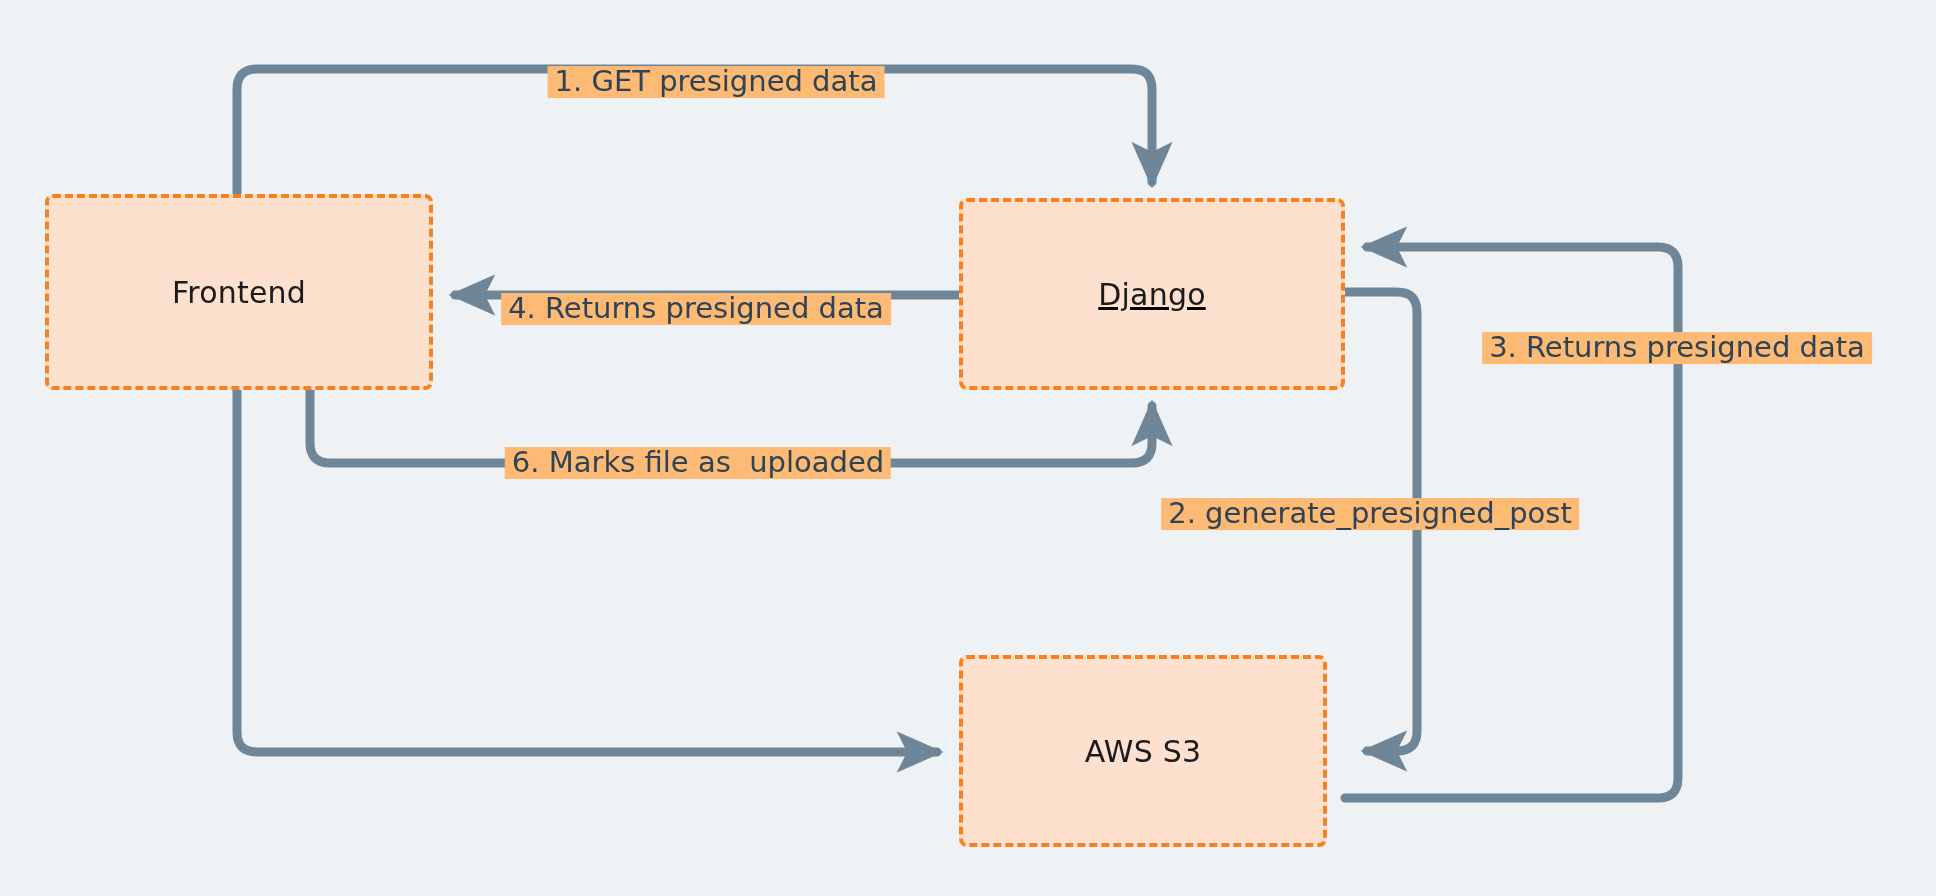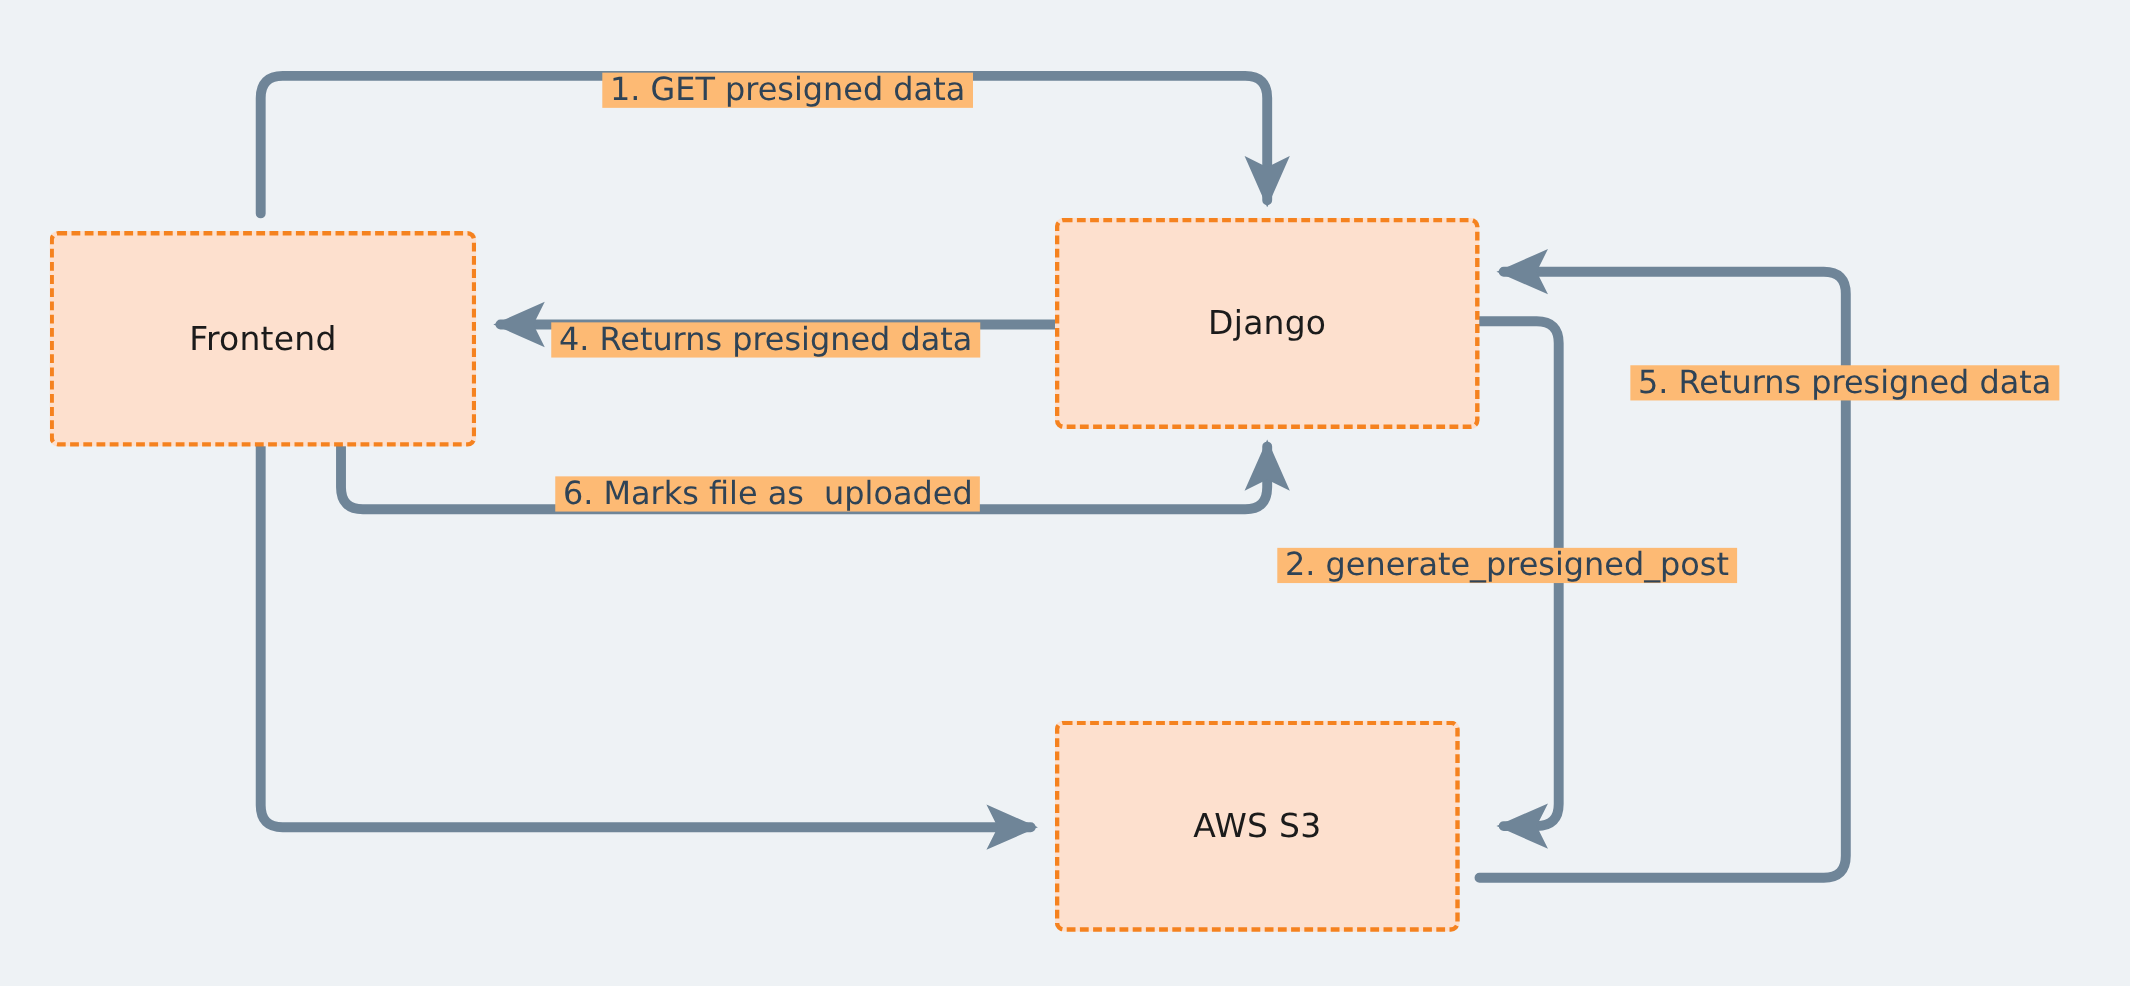--- a/index.html
+++ b/index.html
@@ -77,36 +77,36 @@
 
     <path d="M 1345 798 L 1658 798 Q 1678 798 1678 778 L 1678 267 Q 1678 247 1658 247 L 1367 247" fill="none" stroke="#6f8598" stroke-width="9" stroke-linecap="round" stroke-linejoin="round" marker-end="url(#arrow)"></path>
 
     <path d="M 959 295 L 455 295" fill="none" stroke="#6f8598" stroke-width="9" stroke-linecap="round" stroke-linejoin="round" marker-end="url(#arrow)"></path>
 
     <path d="M 237 390 L 237 732 Q 237 752 257 752 L 937 752" fill="none" stroke="#6f8598" stroke-width="9" stroke-linecap="round" stroke-linejoin="round" marker-end="url(#arrow)"></path>
 
     <path d="M 310 390 L 310 443 Q 310 463 330 463 L 1132 463 Q 1152 463 1152 443 L 1152 406" fill="none" stroke="#6f8598" stroke-width="9" stroke-linecap="round" stroke-linejoin="round" marker-end="url(#arrow)"></path>
   </svg>
 
-  <div class="node" style="left:45px; top:194px; width:388px; height:196px;margin-top:16px;">
+  <div class="node" style="left:45px; top:194px; width:388px; height:196px;">
     <span class="node-label">Frontend</span>
   </div>
 
-  <div class="node" style="left:959px; top:198px; width:386px; height:192px;">
+  <div class="node" style="left:959px; top:198px; width:386px; height:192px;text-decoration:underline;">
     <span class="node-label">Django</span>
   </div>
 
   <div class="node" style="left:959px; top:655px; width:368px; height:192px;">
     <span class="node-label">AWS S3</span>
   </div>
 
   <div class="edge-label" style="left:716px; top:82px;">1. GET presigned data</div>
 
   <div class="edge-label" style="left:1333px; top:514px;margin-left:37px;">2. generate_presigned_post</div>
 
-  <div class="edge-label" style="left:1677px; top:348px;">5. Returns presigned data</div>
+  <div class="edge-label" style="left:1677px; top:348px;">3. Returns presigned data</div>
 
   <div class="edge-label" style="left:696px; top:309px;text-align:right;">4. Returns presigned data</div>
 
 
-  <div class="edge-label" style="left:698px; top:449px;">6. Marks file as  uploaded</div>
+  <div class="edge-label" style="left:698px; top:463px;">6. Marks file as  uploaded</div>
 
 </div>
 
 </body></html>

